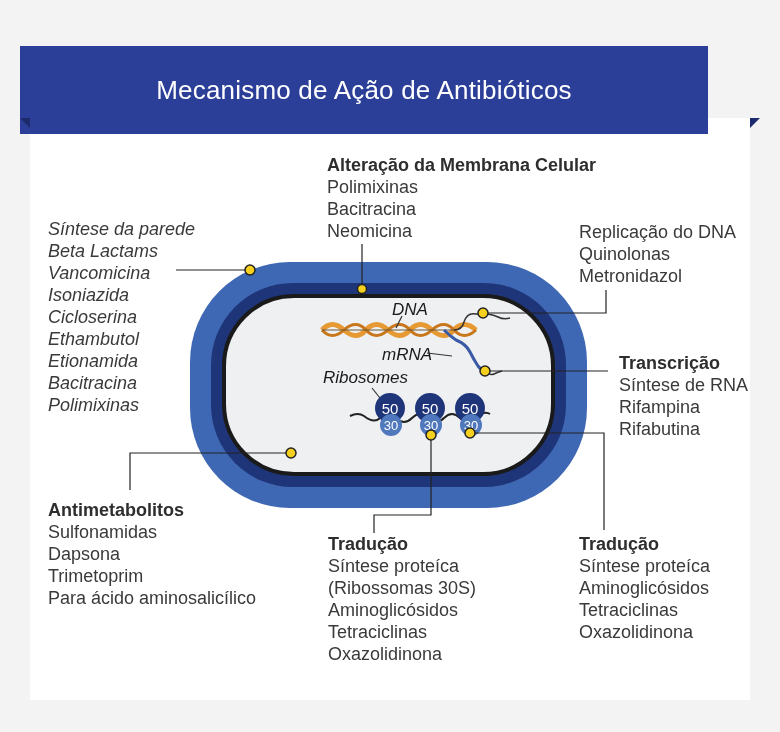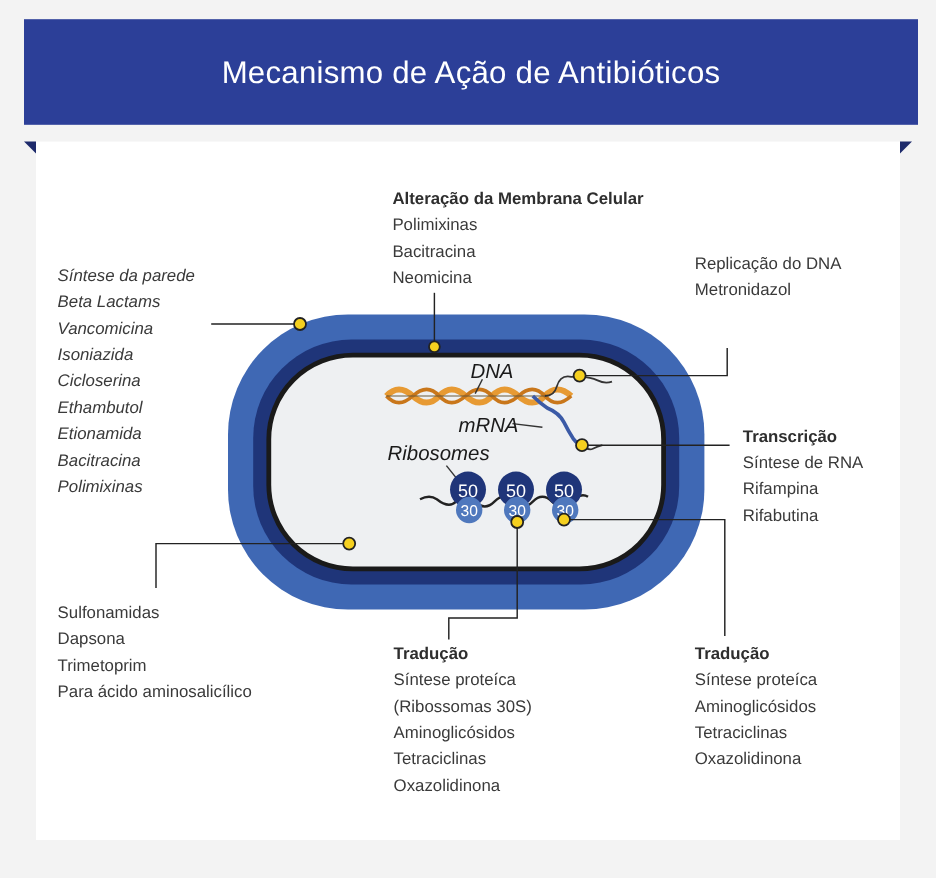--- a/index.html
+++ b/index.html
@@ -2,29 +2,29 @@
 <html><head>
 <meta charset="utf-8">
 <style>
   html, body { margin: 0; padding: 0; }
   body {
     width: 780px; height: 732px; background: #f3f3f3; position: relative; overflow: hidden;
     font-family: "Liberation Sans", "DejaVu Sans", sans-serif; color: #3a3a3a;
   }
   .card { position: absolute; left: 30px; top: 118px; width: 720px; height: 582px; background: #ffffff; }
   .banner {
-    position: absolute; left: 20px; top: 16px; width: 745px; height: 88px; background: #2c3f98;
+    position: absolute; left: 20px; top: 46px; width: 688px; height: 88px; background: #2c3f98;
     display: flex; align-items: center; justify-content: center;
   }
   .banner h1 { margin: 0; color: #ffffff; font-weight: normal; font-size: 26px; letter-spacing: 0.2px; }
   .fold { position: absolute; top: 118px; width: 0; height: 0; }
   .fold.left { left: 20px; border-top: 10px solid #1d2a6b; border-left: 10px solid transparent; }
   .fold.right { left: 750px; border-top: 10px solid #1d2a6b; border-right: 10px solid transparent; }
   svg.diagram { position: absolute; left: 0; top: 0; }
-  .label-group { position: absolute; font-size: 14px; line-height: 22px; color: #3a3a3a; }
+  .label-group { position: absolute; font-size: 18px; line-height: 22px; color: #3a3a3a; }
   .label-group .title { font-weight: bold; color: #2e2e2e; }
   .label-group div { white-space: nowrap; }
   .svg-text { font-family: "Liberation Sans", "DejaVu Sans", sans-serif; }
 </style>
 </head>
 <body>
 
 <div class="card"></div>
 <div class="banner">
   <h1>Mecanismo de Ação de Antibióticos</h1>
@@ -108,33 +108,35 @@
   <div>Polimixinas</div>
 </div>
 
 <div class="label-group" style="left:327px; top:154px;">
   <div class="title">Alteração da Membrana Celular</div>
   <div>Polimixinas</div>
   <div>Bacitracina</div>
   <div>Neomicina</div>
 </div>
 
-<div class="label-group" style="left:579px; top:208px;">
+<div class="label-group" style="left:579px; top:221px;">
   <div>Replicação do DNA</div>
+  <div>Quinolonas</div>
   <div>Metronidazol</div>
 </div>
 
 <div class="label-group" style="left:619px; top:352px;">
   <div class="title">Transcrição</div>
   <div>Síntese de RNA</div>
   <div>Rifampina</div>
   <div>Rifabutina</div>
 </div>
 
 <div class="label-group" style="left:48px; top:499px;">
+  <div class="title">Antimetabolitos</div>
   <div>Sulfonamidas</div>
   <div>Dapsona</div>
   <div>Trimetoprim</div>
   <div>Para ácido aminosalicílico</div>
 </div>
 
 <div class="label-group" style="left:328px; top:533px;">
   <div class="title">Tradução</div>
   <div>Síntese proteíca</div>
   <div>(Ribossomas 30S)</div>

